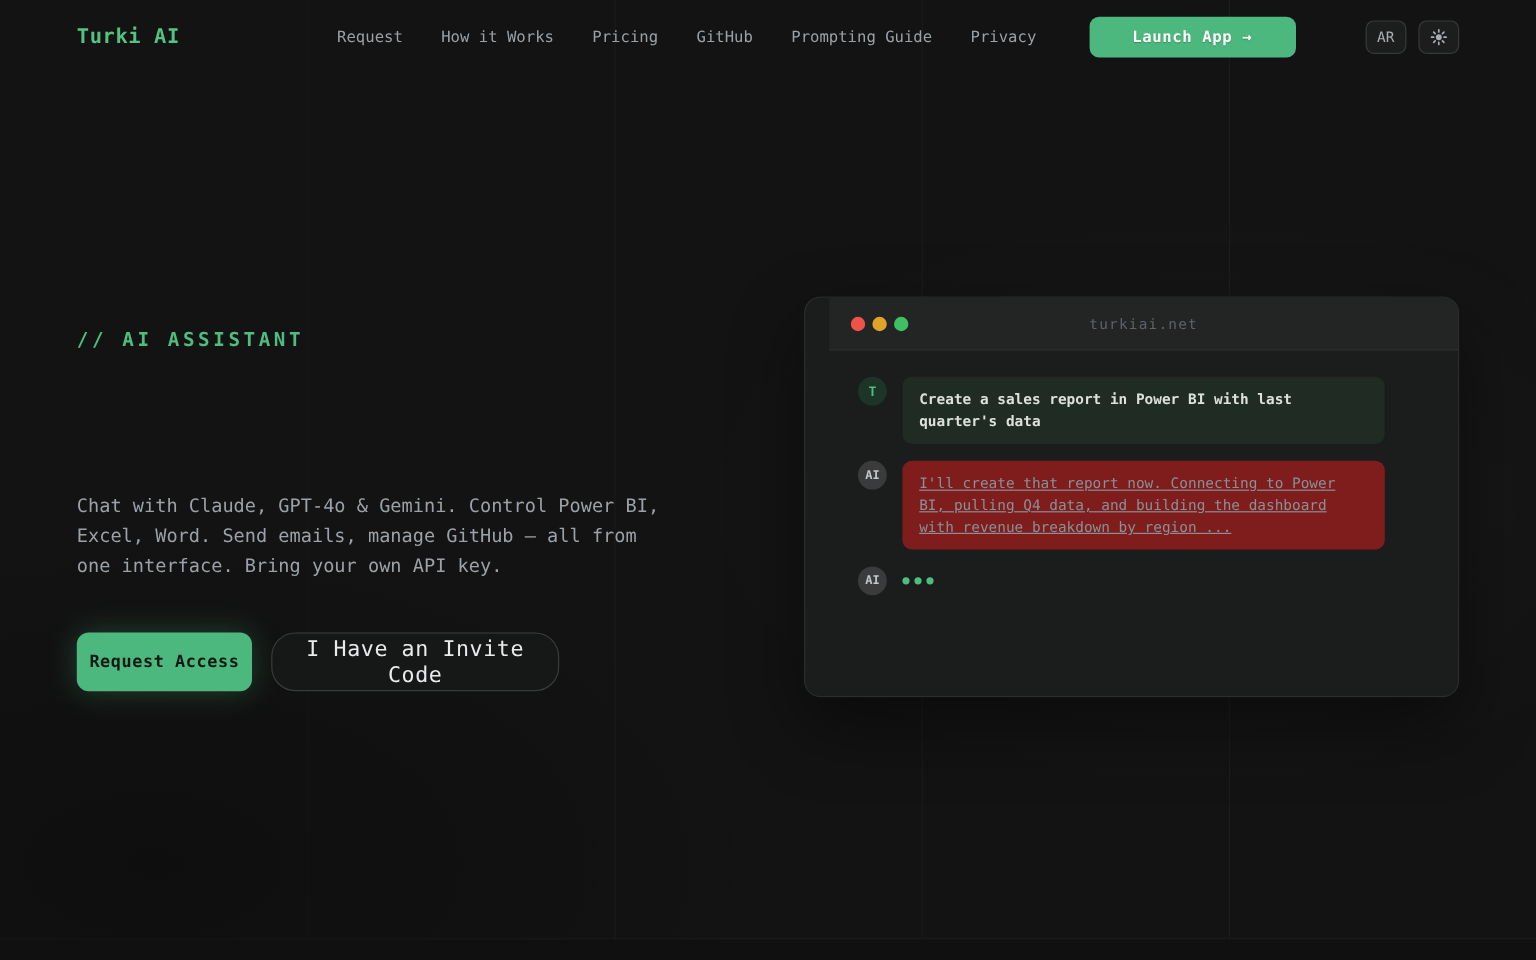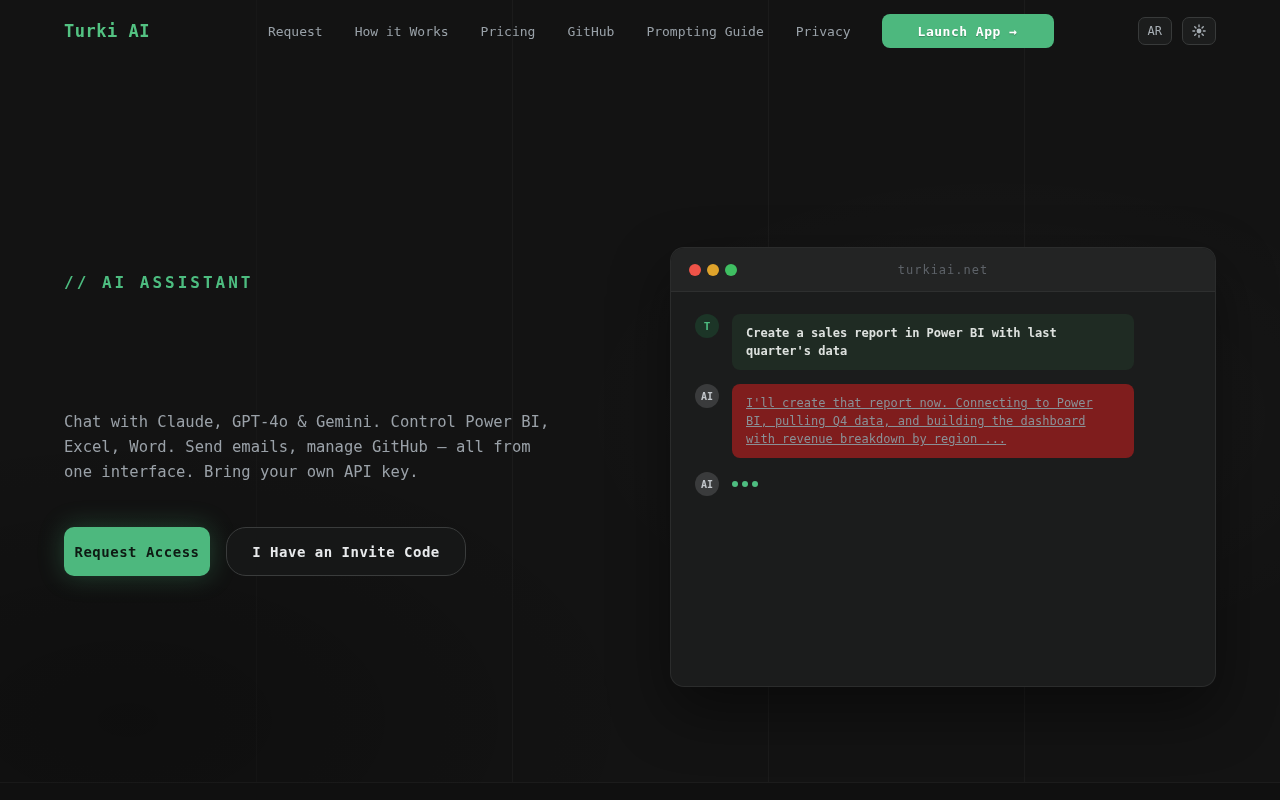--- a/index.html
+++ b/index.html
@@ -45,20 +45,21 @@
 
   
   .nav {
     position: absolute;
     top: 0; left: 0;
     width: 1280px; height: 62px;
     display: flex;
     align-items: center;
     padding: 0 64px;
     z-index: 5;
+    gap: 13px;
   }
   .brand {
     font-size: 17px;
     font-weight: bold;
     color: #53c282;
     letter-spacing: .5px;
     cursor: pointer;
   }
   .nav-links {
     display: flex;
@@ -161,38 +162,39 @@
     box-shadow: 0 0 26px rgba(77,184,126,0.30);
   }
   .btn-secondary {
     width: 240px;
     height: 49px;
     background: #161717;
     border: 1px solid #3a3c3c;
     border-radius: 20px;
     color: #e8eaec;
     font-family: inherit;
-    font-size: 14px;
-    font-weight: bold;
+    font-size: 18px;
+    font-weight: normal;
     letter-spacing: .5px;
     cursor: pointer;
   }
 
   
   .chat-window {
     position: absolute;
     left: 670px;
     top: 247px;
     width: 546px;
-    height: 440px;
+    height: 334px;
     background: #1b1c1c;
     border: 1px solid rgba(255,255,255,0.07);
     border-radius: 14px;
     box-shadow: 0 24px 60px rgba(0,0,0,0.45);
     overflow: hidden;
+    padding-left: 20px;
   }
   .chat-header {
     position: relative;
     height: 44px;
     background: #232424;
     border-bottom: 1px solid rgba(255,255,255,0.05);
     display: flex;
     align-items: center;
     justify-content: center;
   }

